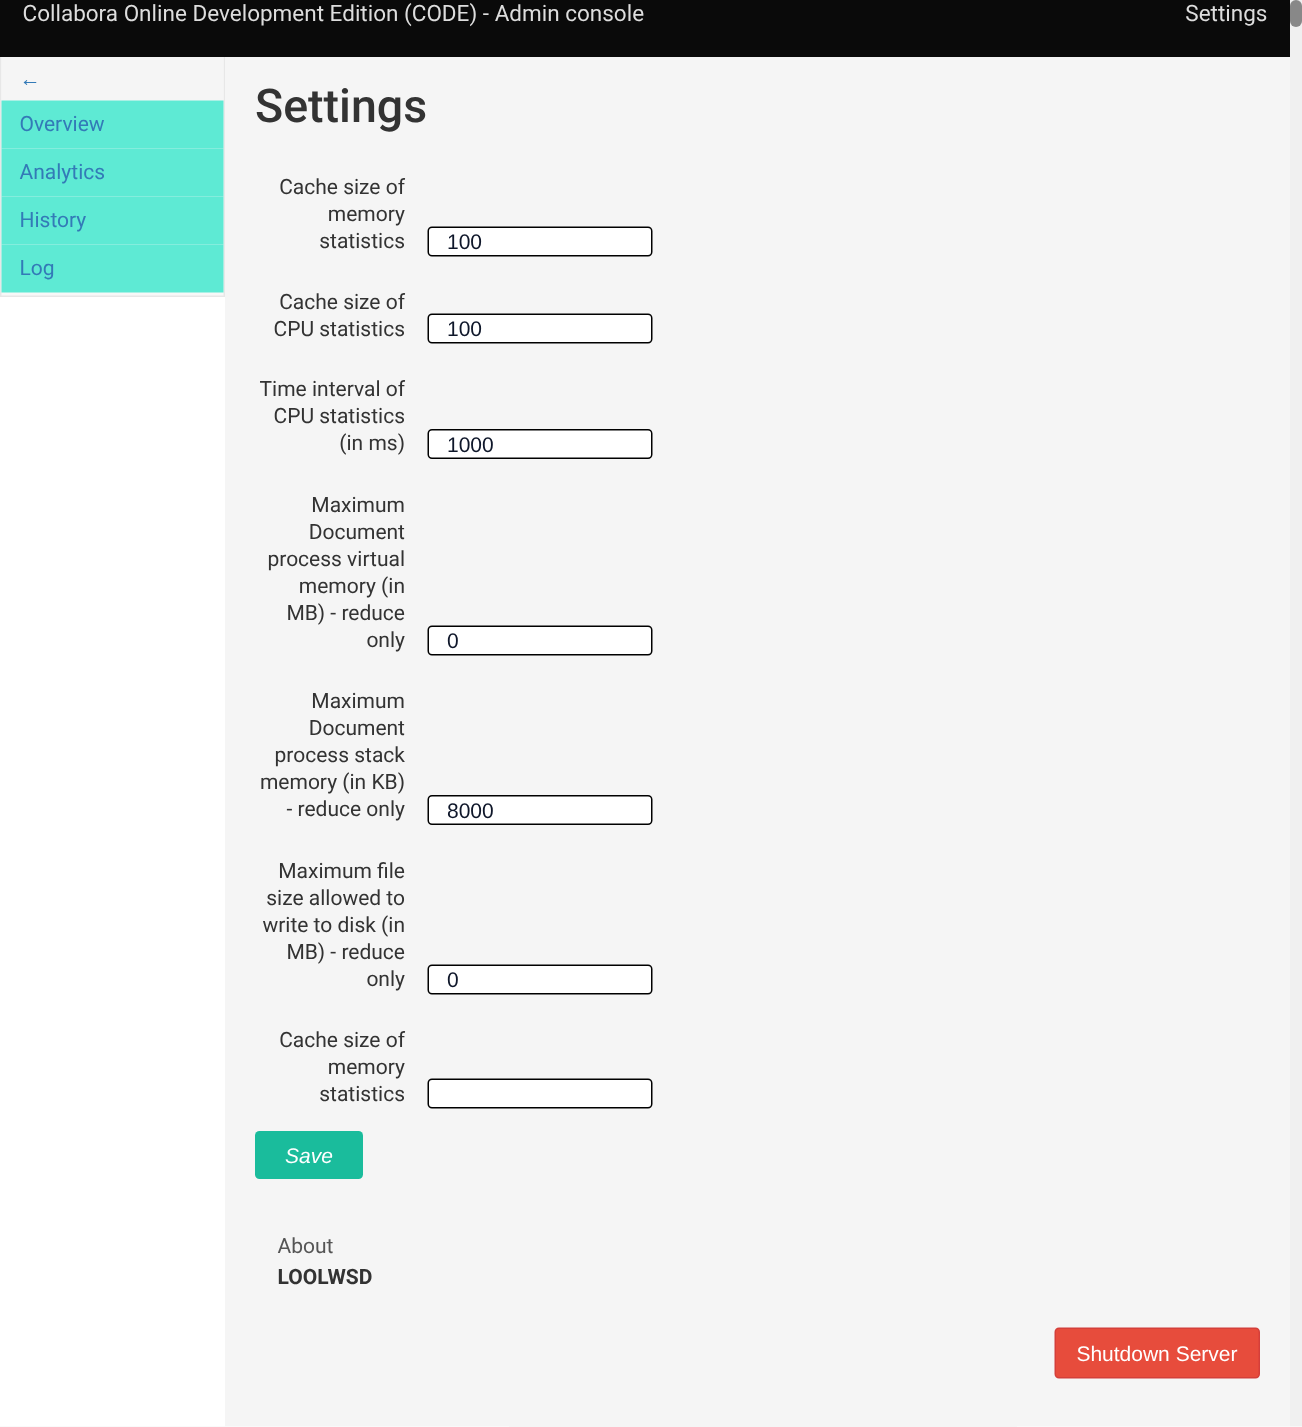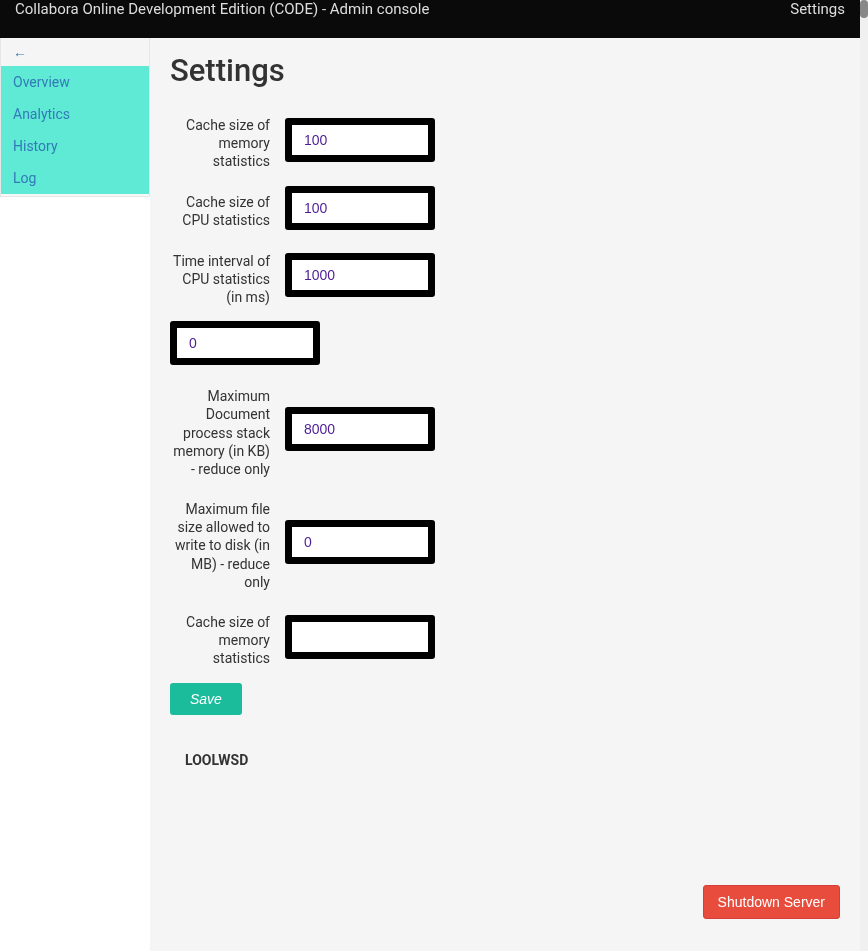--- a/index.html
+++ b/index.html
@@ -72,39 +72,39 @@
     }
     .page-title {
       font-size: 31px;
       font-weight: 500;
       color: #333;
       margin-bottom: 20px;
     }
     .form-group {
       display: flex;
       margin-bottom: 15px;
-      align-items: center;
+      align-items: flex-end;
     }
     .form-label {
       width: 115px;
       text-align: right;
       padding-right: 15px;
       padding-top: 7px;
       color: #333;
       font-size: 14px;
       line-height: 1.3;
     }
     .form-input {
       width: 150px;
-      height: 44px;
+      height: 20px;
       padding: 6px 12px;
       font-size: 14px;
-      color: #4c1d95;
+      color: #0f172a;
       background: #fff;
-      border: 7px solid #000000;
+      border: 1px solid #000000;
       border-radius: 3px;
     }
     .save-btn {
       background: #1abc9c;
       color: #fff;
       border: none;
       padding: 8px 20px;
       font-size: 14px;
       border-radius: 3px;
       cursor: pointer;
@@ -182,20 +182,21 @@
       <label class="form-label">Cache size of CPU statistics</label>
       <input class="form-input" value="100" style="">
     </div>
 
     <div class="form-group">
       <label class="form-label">Time interval of CPU statistics (in ms)</label>
       <input class="form-input" value="1000" style="">
     </div>
 
     <div class="form-group">
+      <label class="form-label">Maximum Document process virtual memory (in MB) - reduce only</label>
       <input class="form-input" value="0" style="">
     </div>
 
     <div class="form-group">
       <label class="form-label">Maximum Document process stack memory (in KB) - reduce only</label>
       <input class="form-input" value="8000" style="">
     </div>
 
     <div class="form-group">
       <label class="form-label">Maximum file size allowed to write to disk (in MB) - reduce only</label>
@@ -203,20 +204,21 @@
     </div>
 
     <div class="form-group">
       <label class="form-label">Cache size of memory statistics</label>
       <input class="form-input" value="" style="">
     </div>
 
     <button class="save-btn">Save</button>
 
     <div class="about-section">
+      <div>About</div>
       <div><strong>LOOLWSD</strong></div>
 
     </div>
 
     <button class="shutdown-btn">Shutdown Server</button>
   </div>
 </div>
 
 <div class="scrollbar-track">
   <div class="scrollbar-thumb"></div>

